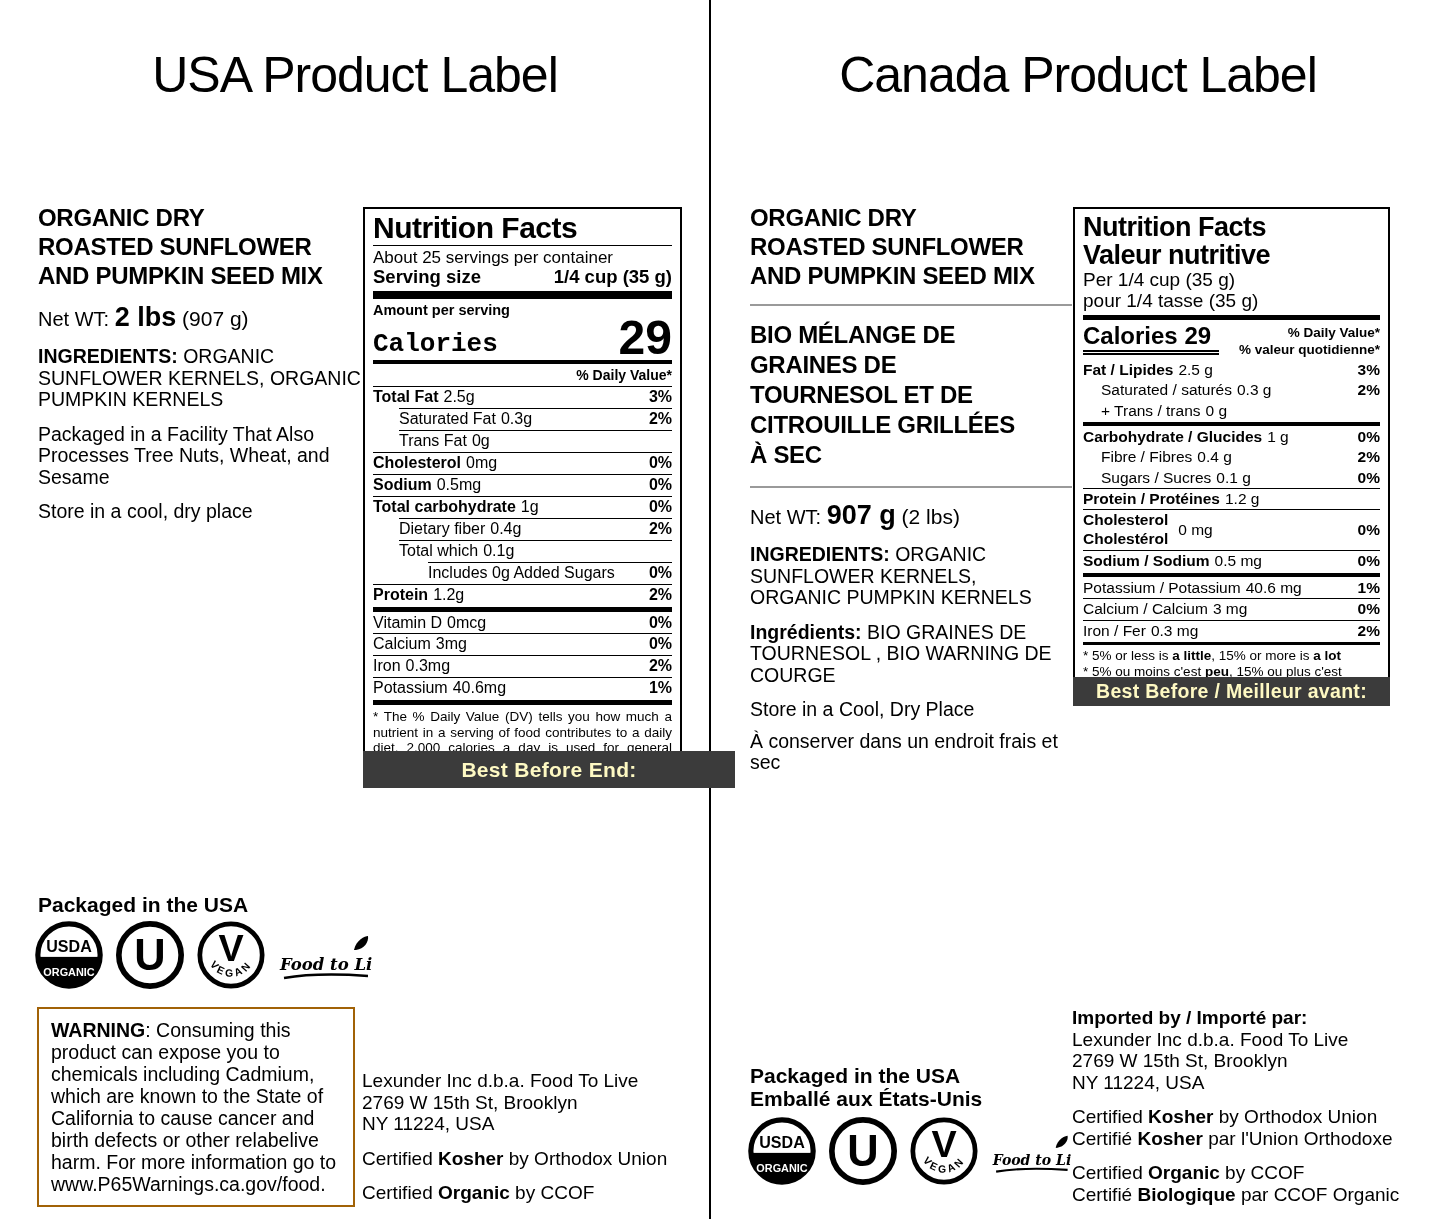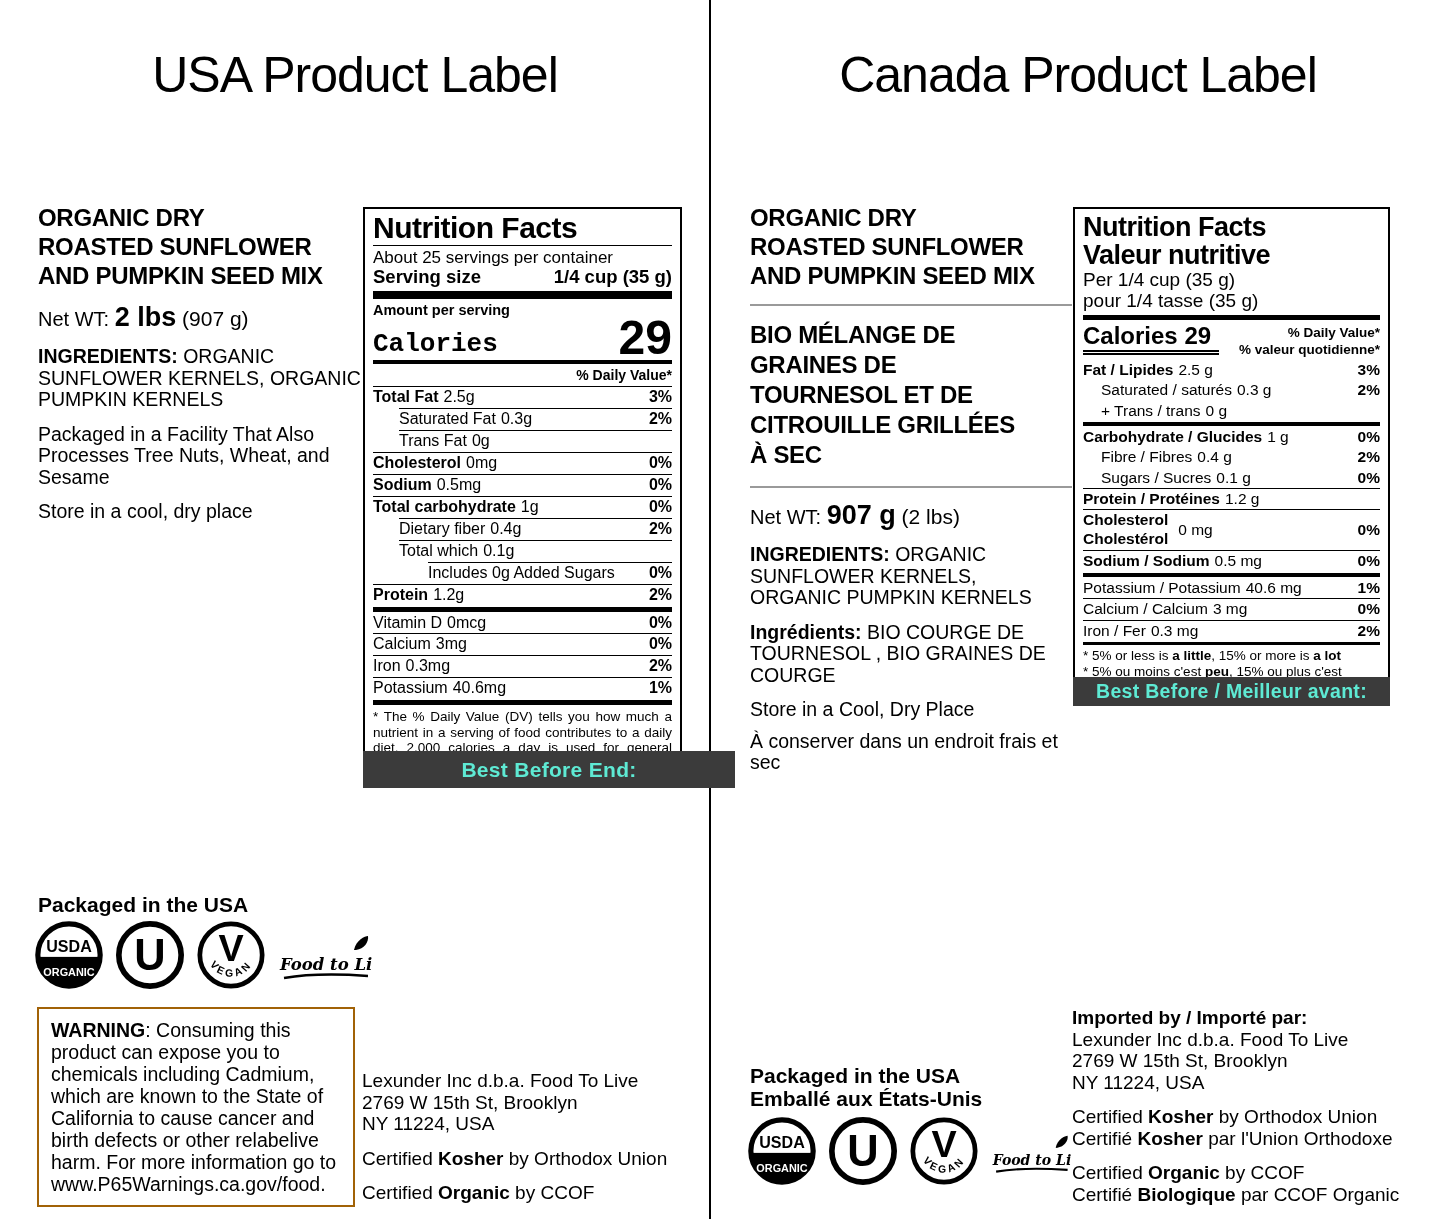--- a/index.html
+++ b/index.html
@@ -53,21 +53,21 @@
   .ca-cal-wrap { display:flex; justify-content:space-between; align-items:flex-start; padding:3px 0 1px; }
   .ca-cal { font-size:24px; font-weight:bold; line-height:1.02; border-bottom:5px double #000; padding:0 8px 2px 0; }
   .ca-dv { text-align:right; font-weight:bold; font-size:13.5px; line-height:1.3; }
   .ca-row { font-size:15.5px; }
   .row-chol { display:flex; align-items:center; border-top:1px solid #000; font-size:15.5px; padding:1px 0 2px; }
   .chol-names { display:flex; flex-direction:column; font-weight:bold; line-height:1.2; }
   .row-chol .ra { margin-left:10px; } .row-chol .rp { margin-left:auto; font-weight:bold; }
   .ca-foot { font-size:13.5px; line-height:1.2; padding-top:2px; }
 
   
-  .bb-bar { position:absolute; background:#3b3b3b; color:#5eead4; font-weight:bold;
+  .bb-bar { position:absolute; background:#3b3b3b; color:#fef9c3; font-weight:bold;
             display:flex; align-items:center; justify-content:center; letter-spacing:0.3px; }
   .bb-us { left:363px; top:703px; width:372px; height:37px; font-size:21px;margin-top:48px; }
   .bb-ca { left:1073px; top:677px; width:317px; height:29px; font-size:19.5px; }
 
   
   .packaged { position:absolute; font-size:21px; font-weight:bold; line-height:23px; }
   .pk-usa { left:38px; top:893px; }
   .pk-ca  { left:750px; top:1064px; }
   .logos { position:absolute; display:flex; align-items:center; }
   .lg-usa { left:35px; top:920px; }
@@ -255,21 +255,21 @@
   <div class="prod-name" style="line-height:30px;">
     <div>BIO MÉLANGE DE</div>
     <div>GRAINES DE</div>
     <div>TOURNESOL ET DE</div>
     <div>CITROUILLE GRILLÉES</div>
     <div>À SEC</div>
   </div>
   <hr class="grayline" style="margin:16px 0 12px;">
   <div class="netwt"><span>Net WT: </span><span class="nw-val">907 g</span><span class="nw-met"> (2 lbs)</span></div>
   <p class="body-p"><b>INGREDIENTS:</b><span> ORGANIC SUNFLOWER KERNELS, ORGANIC PUMPKIN KERNELS</span></p>
-  <p class="body-p"><b>Ingrédients:</b><span> BIO COURGE DE TOURNESOL , BIO GRAINES DE COURGE</span></p>
+  <p class="body-p"><b>Ingrédients:</b><span> BIO GRAINES DE TOURNESOL , BIO WARNING DE COURGE</span></p>
   <p class="body-p">Store in a Cool, Dry Place</p>
   <p class="body-p" style="margin-top:10px;">À conserver dans un endroit frais et sec</p>
 </div>
 
 <div class="nfp nfp-ca">
   <div class="ca-title">Nutrition Facts</div>
   <div class="ca-title">Valeur nutritive</div>
   <div class="ca-serving">Per 1/4 cup (35 g)</div>
   <div class="ca-serving">pour 1/4 tasse (35 g)</div>
   <div class="bar bar5" style="margin-top:3px;"></div>

